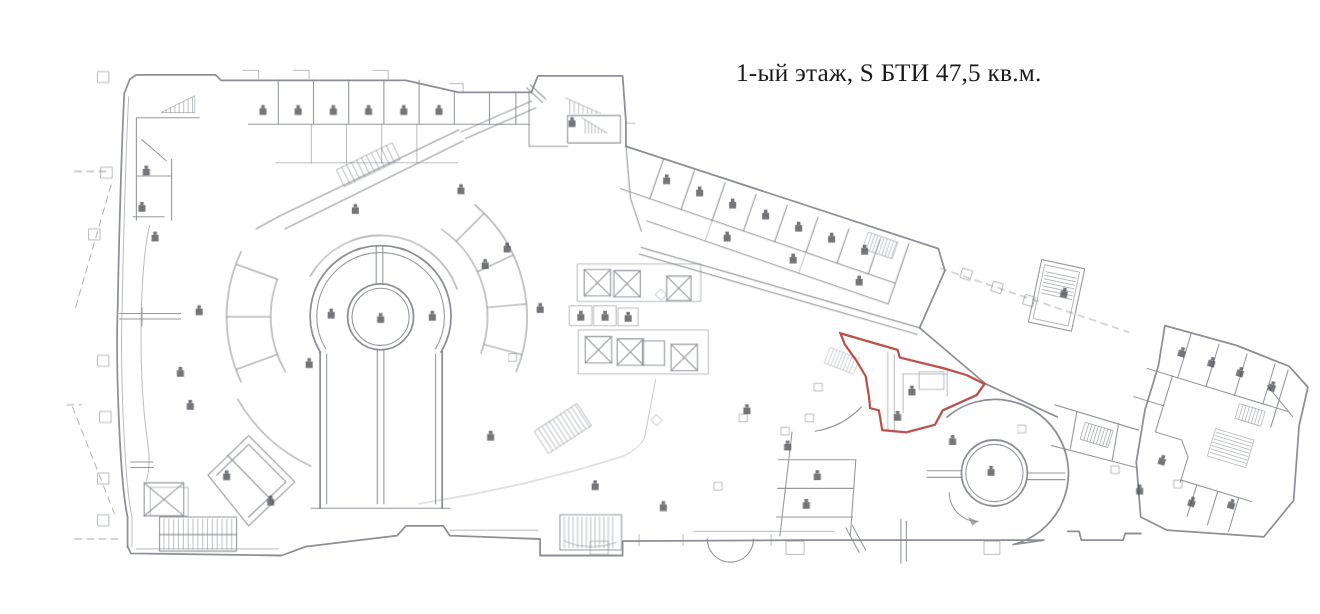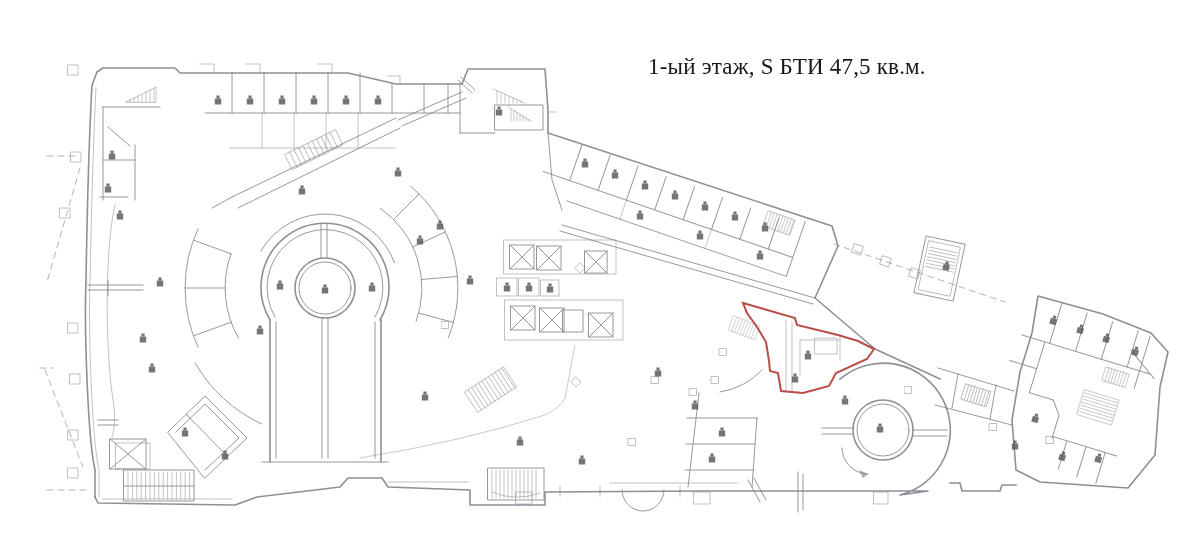--- a/index.html
+++ b/index.html
@@ -1,18 +1,18 @@
 <!DOCTYPE html>
 <html><head>
 <meta charset="utf-8">
 <style>
   html,body{margin:0;padding:0;background:#ffffff;}
   body{width:1200px;height:558px;position:relative;overflow:hidden;
        font-family:"Liberation Serif", serif;}
-  #stage{position:absolute;inset:0;}
+  #stage{position:absolute;inset:0;margin-left:21px;}
   #plan-title{position:absolute;left:648px;top:54px;font-size:23px;color:#17181c;
               letter-spacing:.2px;white-space:nowrap;}
   svg{position:absolute;left:0;top:0;}
   .w{stroke-width:1.6;opacity:.92;}        
   .i{stroke-width:1.0;opacity:.85;}        
   .l{stroke-width:.8;opacity:.65;}         
   .h{stroke-width:.7;opacity:.7;}          
   .d{stroke-width:.9;opacity:.7;stroke-dasharray:6 5;}
   .red{stroke-width:2;fill:none;opacity:.95;}
 </style>

